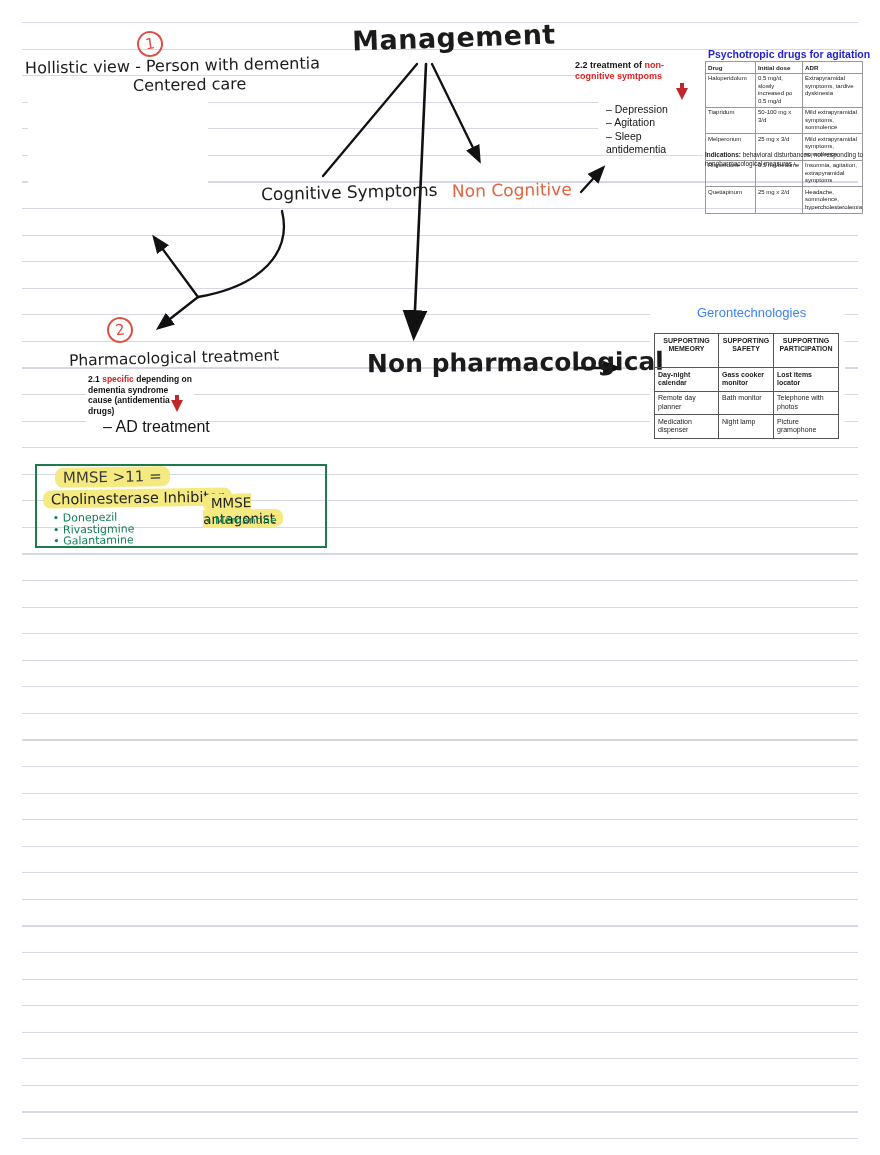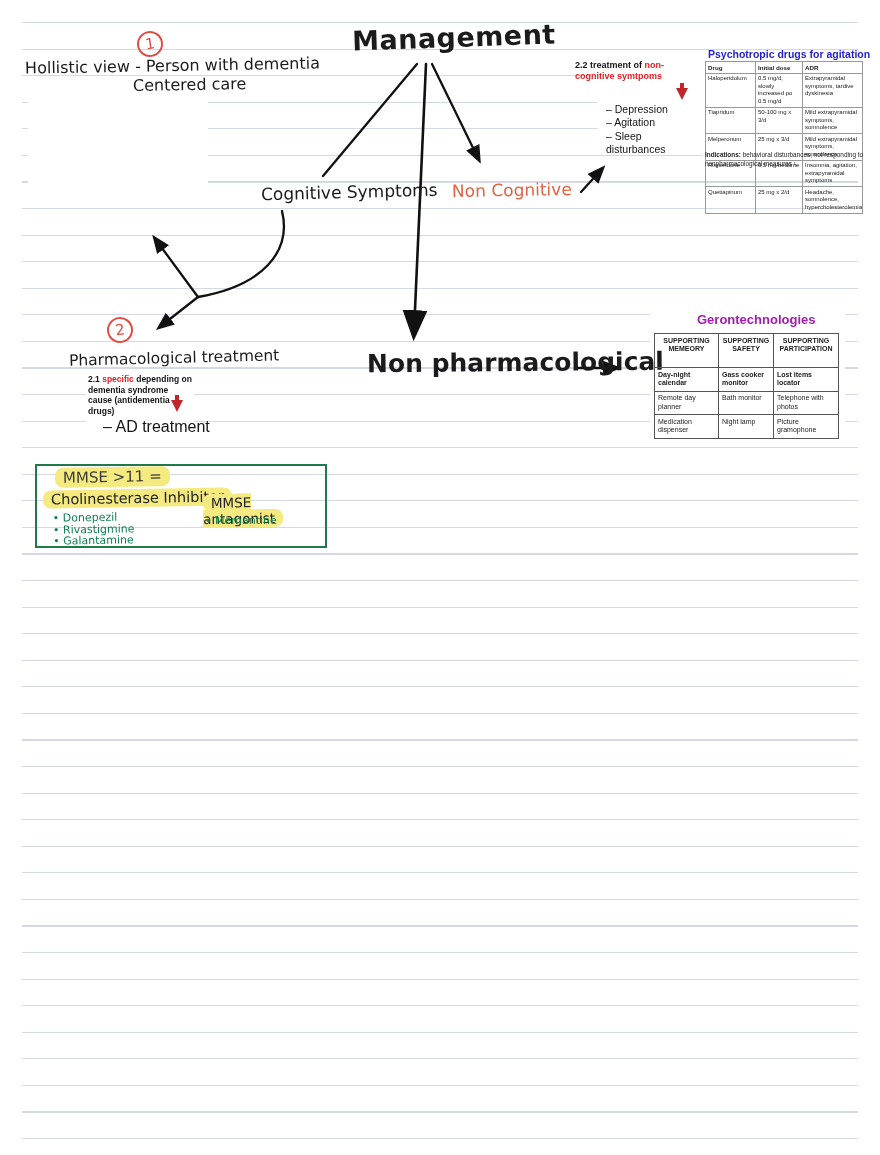--- a/index.html
+++ b/index.html
@@ -50,21 +50,21 @@
 
   
   .psy-title { left:708px; top:48px; font-size:10.5px; font-weight:bold; color:#1f1fd0; }
   table.psy { position:absolute; z-index:4; left:705px; top:61px; width:157px; border-collapse:collapse; table-layout:fixed;
     font-size:6px; line-height:1.25; color:#222; }
   table.psy th, table.psy td { border:0.7px solid #999; padding:1.5px 2px; vertical-align:top; text-align:left; }
   table.psy th { font-weight:bold; font-size:6.2px; }
   .psy-foot { left:705px; top:151px; width:164px; font-size:6.4px; line-height:1.35; color:#222; }
 
   
-  .ger-title { left:697px; top:312px; font-size:13px; font-weight:bold; color:#a21caf; }
+  .ger-title { left:697px; top:305px; font-size:13px; font-weight:normal; color:#3b82f6; }
   table.ger { position:absolute; z-index:4; left:654px; top:333px; width:184px; border-collapse:collapse; table-layout:fixed;
     font-size:7px; line-height:1.25; color:#222; }
   table.ger th, table.ger td { border:0.8px solid #555; padding:2.5px 3px; vertical-align:top; }
   table.ger th { font-weight:bold; text-align:center; padding-bottom:13px; }
   table.ger tbody tr:first-child td { font-weight:bold; }
 
   
   .mmse-box { position:absolute; z-index:3; left:35px; top:464px; width:292px; height:84px; border:2.5px solid #1e7a4b; }
   .mm { position:absolute; font-family:"DejaVu Sans", sans-serif; }
   .hl { background:#f5ea7f; border-radius:8px; padding:1px 8px; }
@@ -127,21 +127,21 @@
   <div class="txt hand noncognitive" style="color:#e2633f;">Non Cognitive</div>
   <div class="txt hand pharm">Pharmacological  treatment</div>
   <div class="txt hand nonpharm">Non pharmacological</div>
 
   <div class="txt s22-head">
     <span>2.2 treatment of </span><span class="s22-red">non-cognitive symtpoms</span>
   </div>
   <div class="txt s22-list">
       <div class="s22-item">– Depression</div>
       <div class="s22-item">– Agitation</div>
-      <div class="s22-item">– Sleep disturbances</div>
+      <div class="s22-item">– Sleep antidementia</div>
     </div>
 
   <div class="txt s21-head">
     <span>2.1 </span><span class="s21-red">specific</span><span> depending on dementia syndrome cause (antidementia drugs)</span>
   </div>
   <div class="txt s21-item">– AD treatment</div>
 
   <div class="txt psy-title">Psychotropic drugs for agitation</div>
   <table class="psy">
     <colgroup>

